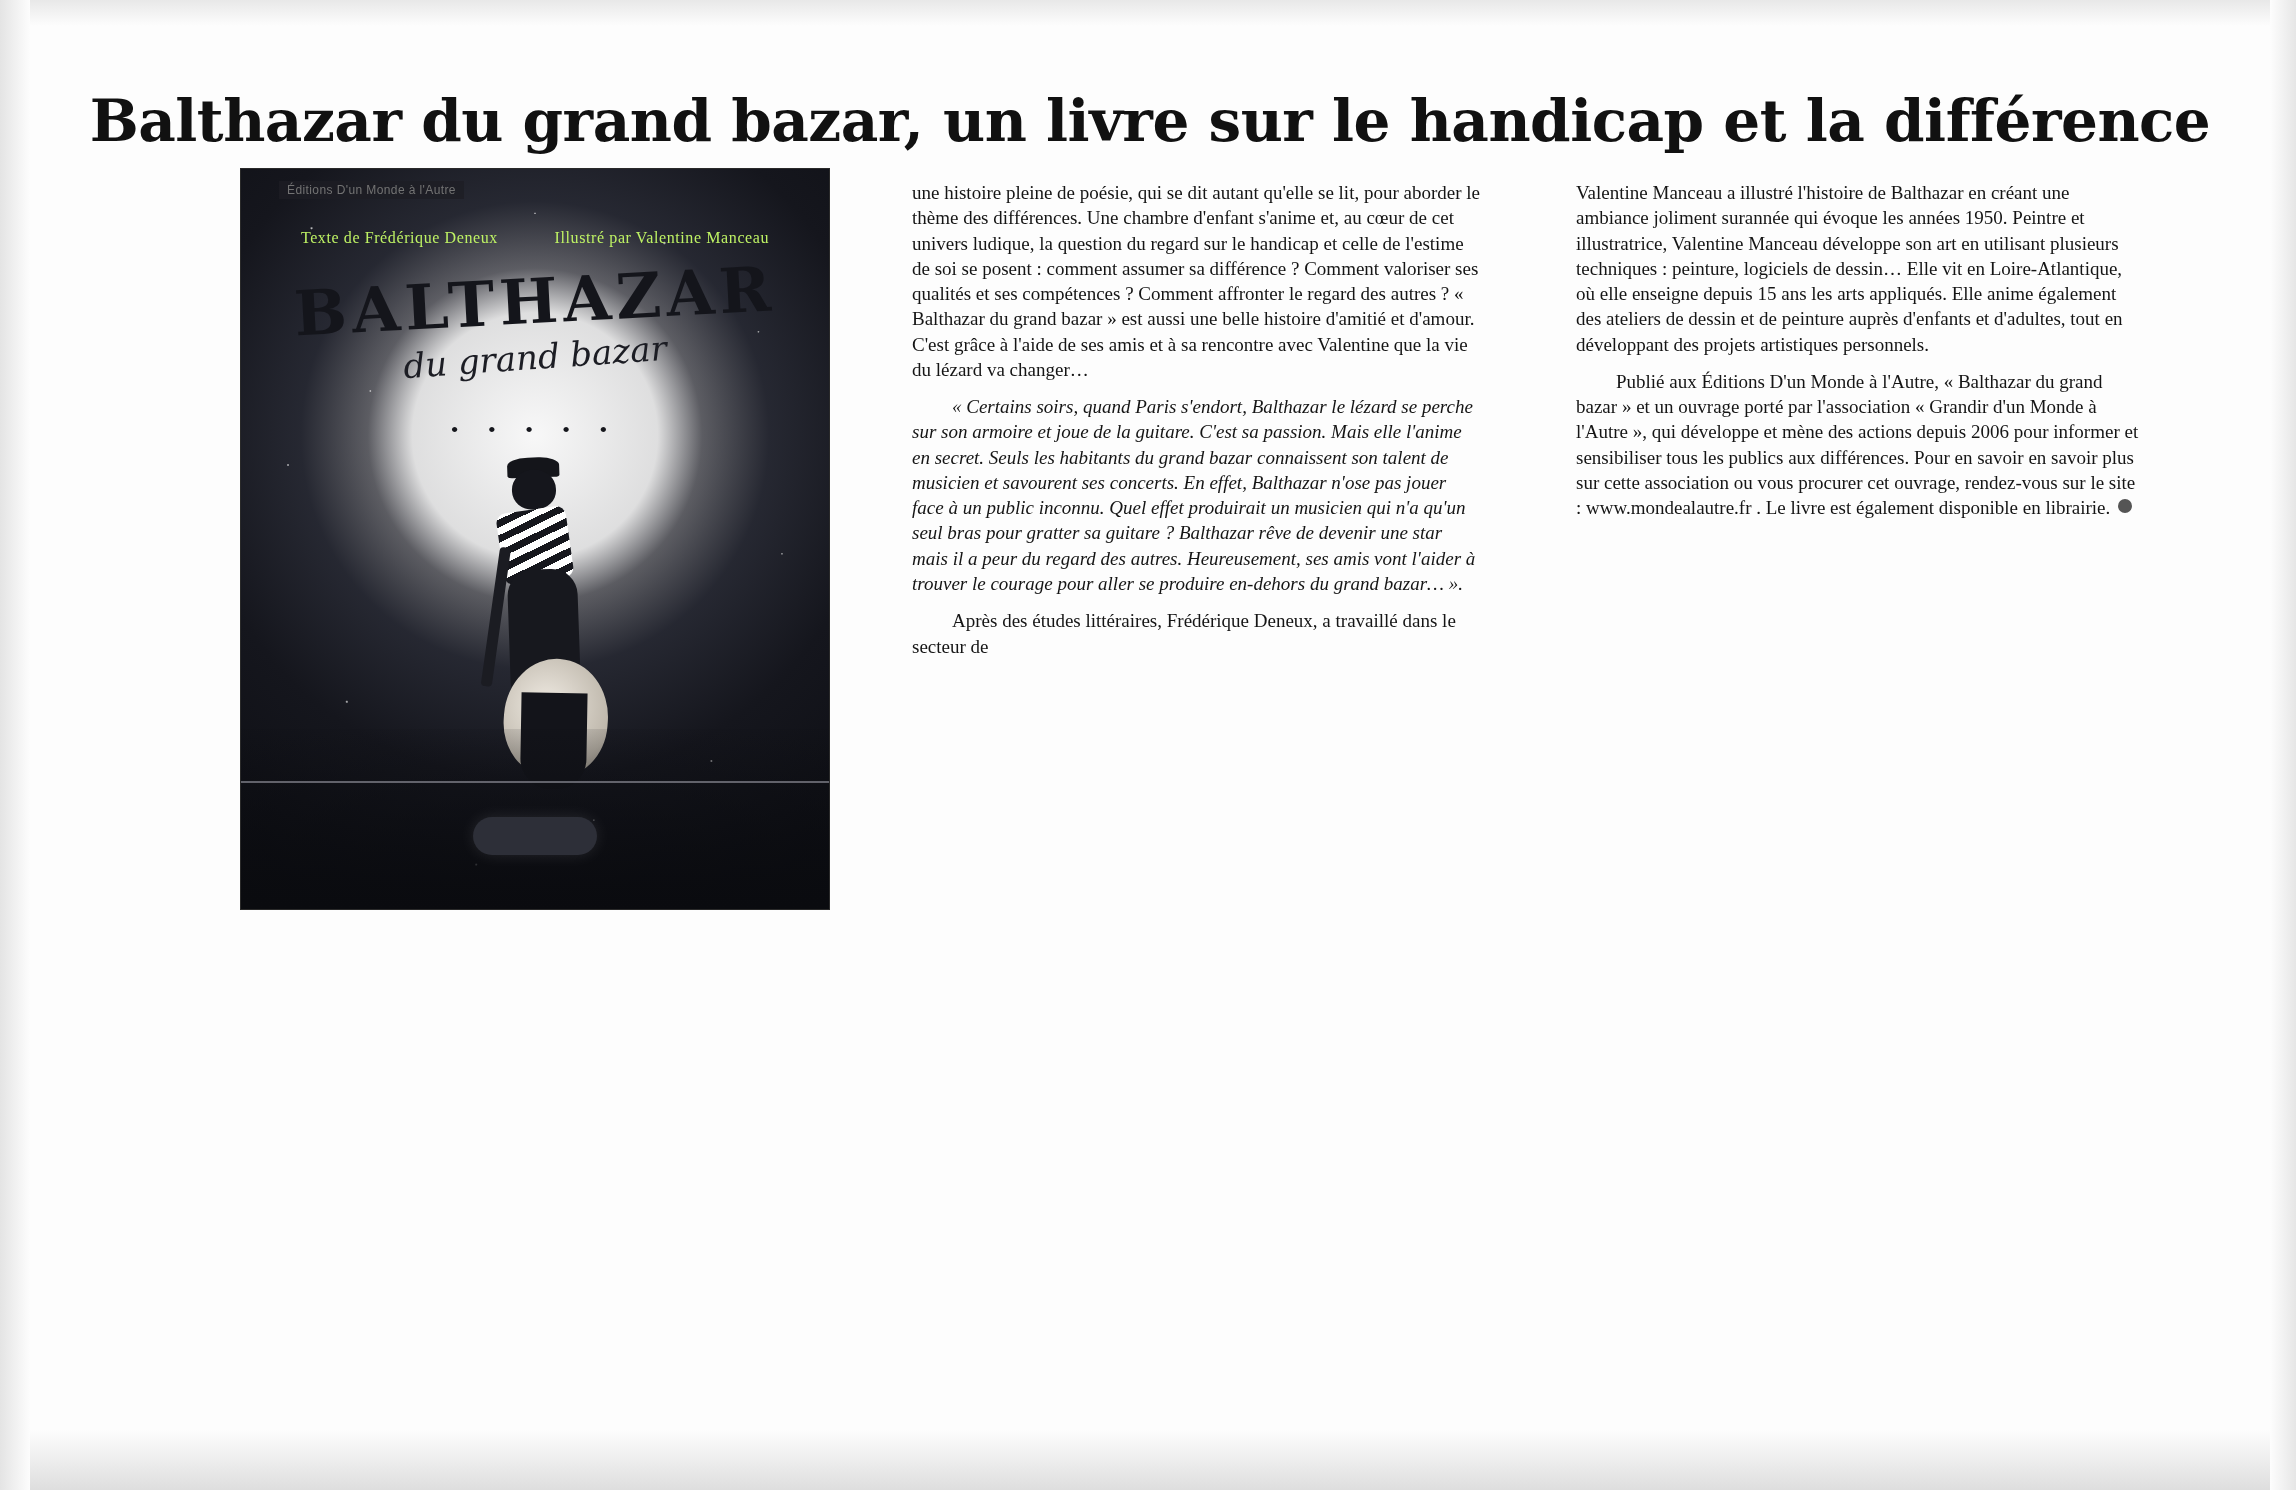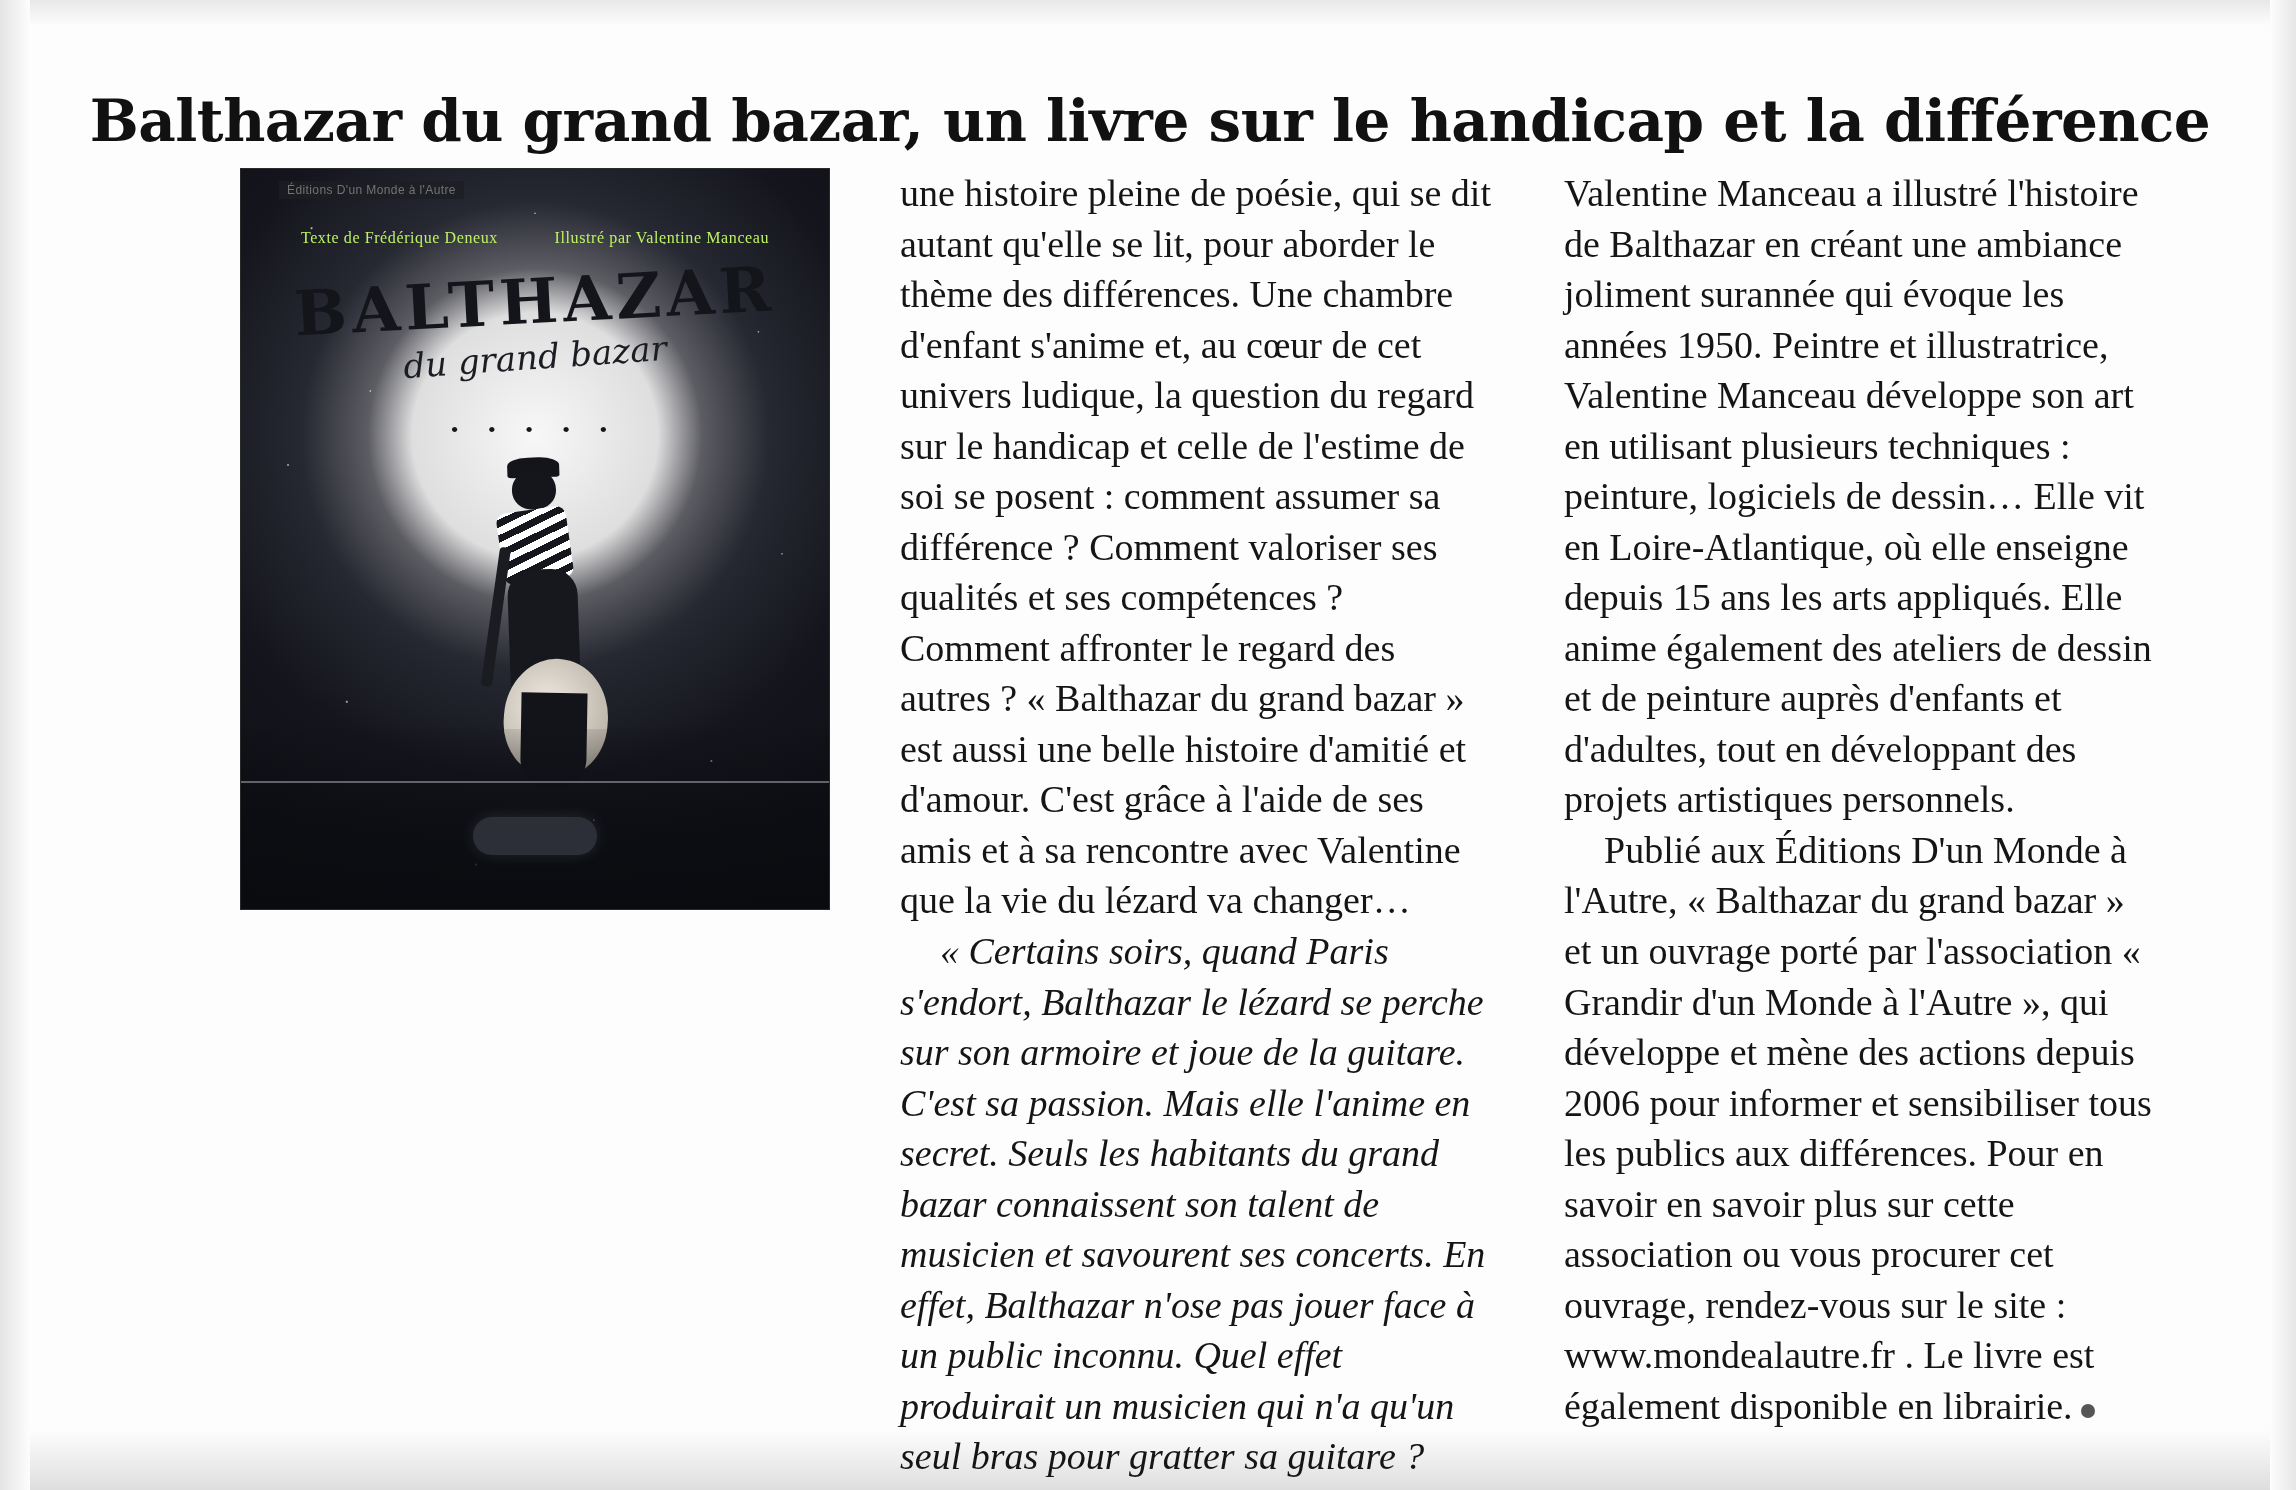--- a/index.html
+++ b/index.html
@@ -265,22 +265,22 @@
     margin-left: -62px;
     width: 124px;
     height: 38px;
     background: #2d2f38;
     border-radius: 19px;
     box-shadow: 0 0 16px rgba(255,255,255,0.1);
   }
 
   
   p {
-    margin: 0;
-    font-size: 38px;
+    margin: 12px;
+    font-size: 19px;
     line-height: 1.33;
     text-align: left;
     color: #151515;
     hyphens: manual;
   }
   p + p { text-indent: 40px; }
   p.quote {
     font-style: italic;
     text-indent: 40px;
   }

